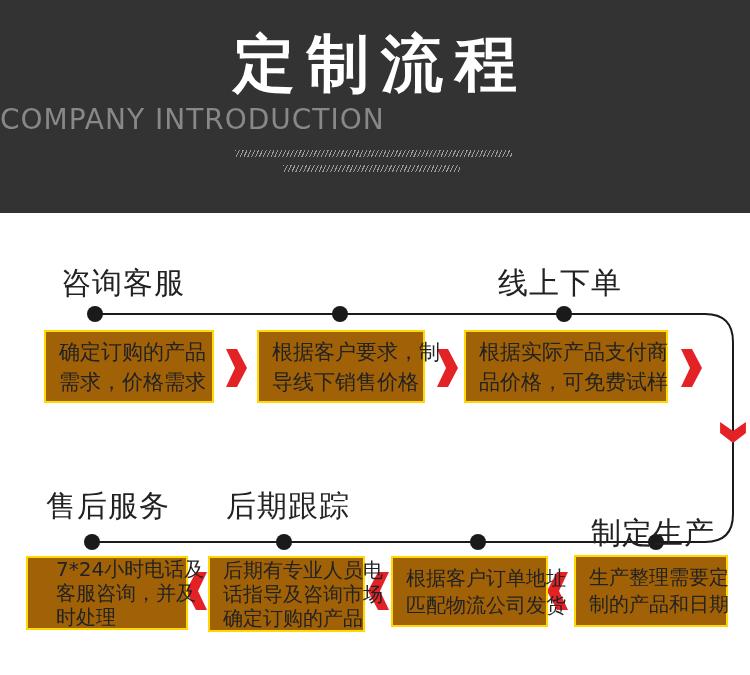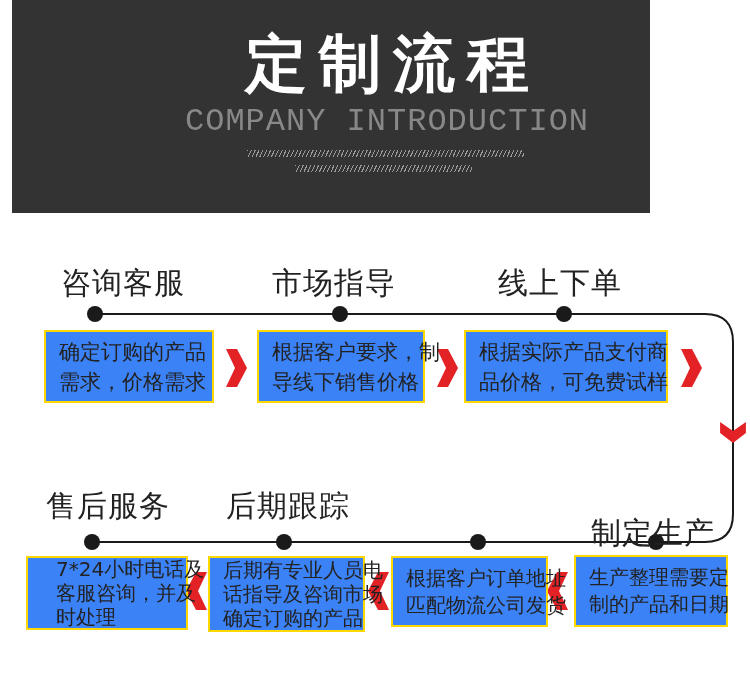--- a/index.html
+++ b/index.html
@@ -3,34 +3,33 @@
 <meta charset="utf-8">
 <style>
   html,body{margin:0;padding:0;}
   body{
     width:750px;height:675px;position:relative;background:#ffffff;
     font-family:"DejaVu Sans","Liberation Sans",sans-serif;
     overflow:hidden;
   }
   
   .header{
-    position:absolute;left:12px;top:0;width:638px;height:213px;
+    position:absolute;left:0;top:0;width:750px;height:213px;
     background:var(--header-bg,#333333);
-    font-family:Liberation Mono, monospace;
   }
   .header-title{
     position:absolute;left:0;top:22px;width:750px;
     text-align:center;color:var(--title,#ffffff);
     font-size:62px;font-weight:bold;letter-spacing:12px;text-indent:12px;
     white-space:nowrap;
   }
   .header-subtitle{
     position:absolute;left:0;top:103px;width:750px;
-    text-align:center;color:var(--subtitle,#888888);
-    font-size:32px;font-weight:400;letter-spacing:1px;
+    color:var(--subtitle,#888888);
+    font-size:28px;font-weight:400;letter-spacing:1px;
     white-space:nowrap;
   }
   .hatch{
     position:absolute;height:7px;
     background:repeating-linear-gradient(115deg,
       var(--hatch,#9a9a9a) 0,var(--hatch,#9a9a9a) 1px,
       transparent 1px,transparent 3.5px);
   }
   .hatch-1{left:235px;top:150px;width:277px;}
   .hatch-2{left:283px;top:165px;width:177px;}
@@ -39,21 +38,21 @@
   .connector-svg{position:absolute;left:0;top:0;width:750px;height:462px;}
   .connector-path{fill:none;stroke:var(--line,#1a1a1a);stroke-width:2px;}
   .timeline-dot{fill:var(--line,#1a1a1a);}
   .chev{fill:var(--accent-red,#e32226);}
   .step-title{
     position:absolute;width:200px;text-align:center;
     color:var(--text,#222222);font-size:30px;font-weight:400;
     letter-spacing:1px;white-space:nowrap;
   }
   .step-box{
-    position:absolute;background:#3b82f6;
+    position:absolute;background:#a16207;
     border:2px solid var(--box-border,#ffd800);
     box-sizing:border-box;
     display:flex;flex-direction:column;justify-content:center;
     padding-left:13px;padding-right:4px;
   }
   .step-box .tline{
     color:var(--text,#222222);font-size:21px;line-height:30px;
     white-space:nowrap;font-weight:400;
   }
   .step-box.small .tline{font-size:20px;line-height:24px;}
@@ -91,21 +90,20 @@
     <use href="#chevron" class="chev" transform="translate(679,155)"></use>
 
     <use href="#chevron" class="chev" transform="translate(721,219) rotate(90) scale(1,0.68)"></use>
 
     <use href="#chevron" class="chev" transform="translate(185,378) scale(-1,1)"></use>
     <use href="#chevron" class="chev" transform="translate(367,378) scale(-1,1)"></use>
     <use href="#chevron" class="chev" transform="translate(546,378) scale(-1,1)"></use>
   </svg>
 
   <div class="step-title" style="left:11px;top:50px;">咨询客服</div>
-  <div class="step-title" style="left:222px;top:50px;">市场指导</div>
   <div class="step-title" style="left:448px;top:50px;">线上下单</div>
 
   <div class="step-box" style="left:32px;top:117px;width:170px;height:73px;">
     <div class="tline">确定订购的产品</div>
     <div class="tline">需求，价格需求</div>
   </div>
   <div class="step-box" style="left:245px;top:117px;width:168px;height:73px;">
     <div class="tline">根据客户要求，制</div>
     <div class="tline">导线下销售价格</div>
   </div>

